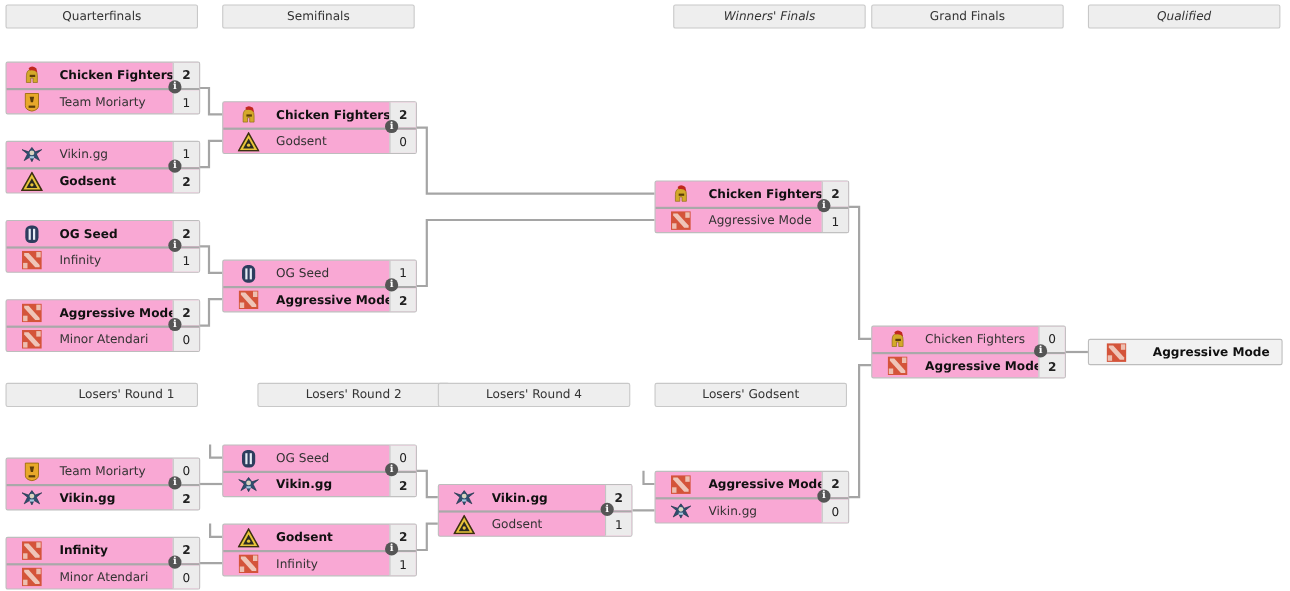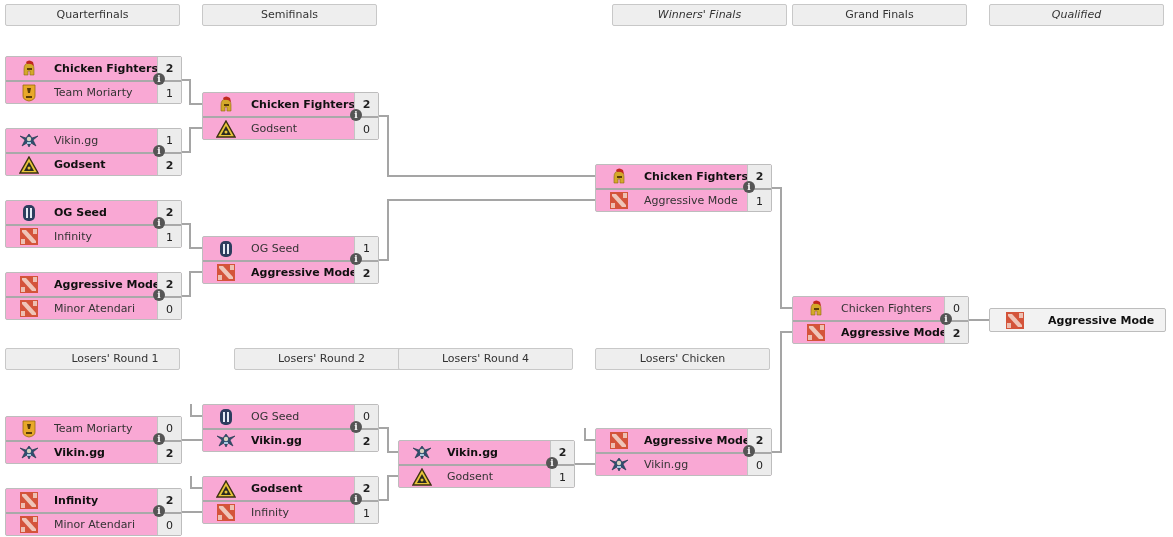--- a/index.html
+++ b/index.html
@@ -55,21 +55,21 @@
 </svg>
 
 <div class="hdr" style="left:5px;top:4px;">Quarterfinals</div>
 <div class="hdr" style="left:202px;top:4px;">Semifinals</div>
 <div class="hdr" style="left:612px;top:4px;font-style:italic;">Winners' Finals</div>
 <div class="hdr" style="left:792px;top:4px;">Grand Finals</div>
 <div class="hdr" style="left:989px;top:4px;font-style:italic;">Qualified</div>
 <div class="hdr" style="left:5px;top:348px;padding-left:45px;">Losers' Round 1</div>
 <div class="hdr" style="left:202px;top:348px;margin-left:32px;">Losers' Round 2</div>
 <div class="hdr" style="left:398px;top:348px;">Losers' Round 4</div>
-<div class="hdr" style="left:595px;top:348px;">Losers' Chicken</div>
+<div class="hdr" style="left:595px;top:348px;">Losers' Godsent</div>
 
 <div class="match" style="left:5px;top:56px;">
     <div class="row r0">
       <span class="logo">
         <svg width="16" height="18" viewBox="0 0 16 18">
           <path d="M3 9 Q3 3 8 3 Q13 3 13 9 L13 15 L9 15 L9 11 L7 11 L7 15 L3 15 Z" fill="#d4a92a" stroke="#8a6a10" stroke-width="0.6"></path>
           <path d="M5 2 Q8 -1 12 2 L13 6 Q10 3 6 4 Z" fill="#c0281e"></path>
           <rect x="6" y="8" width="5" height="2" fill="#5a3d08"></rect>
         </svg>
       </span>

